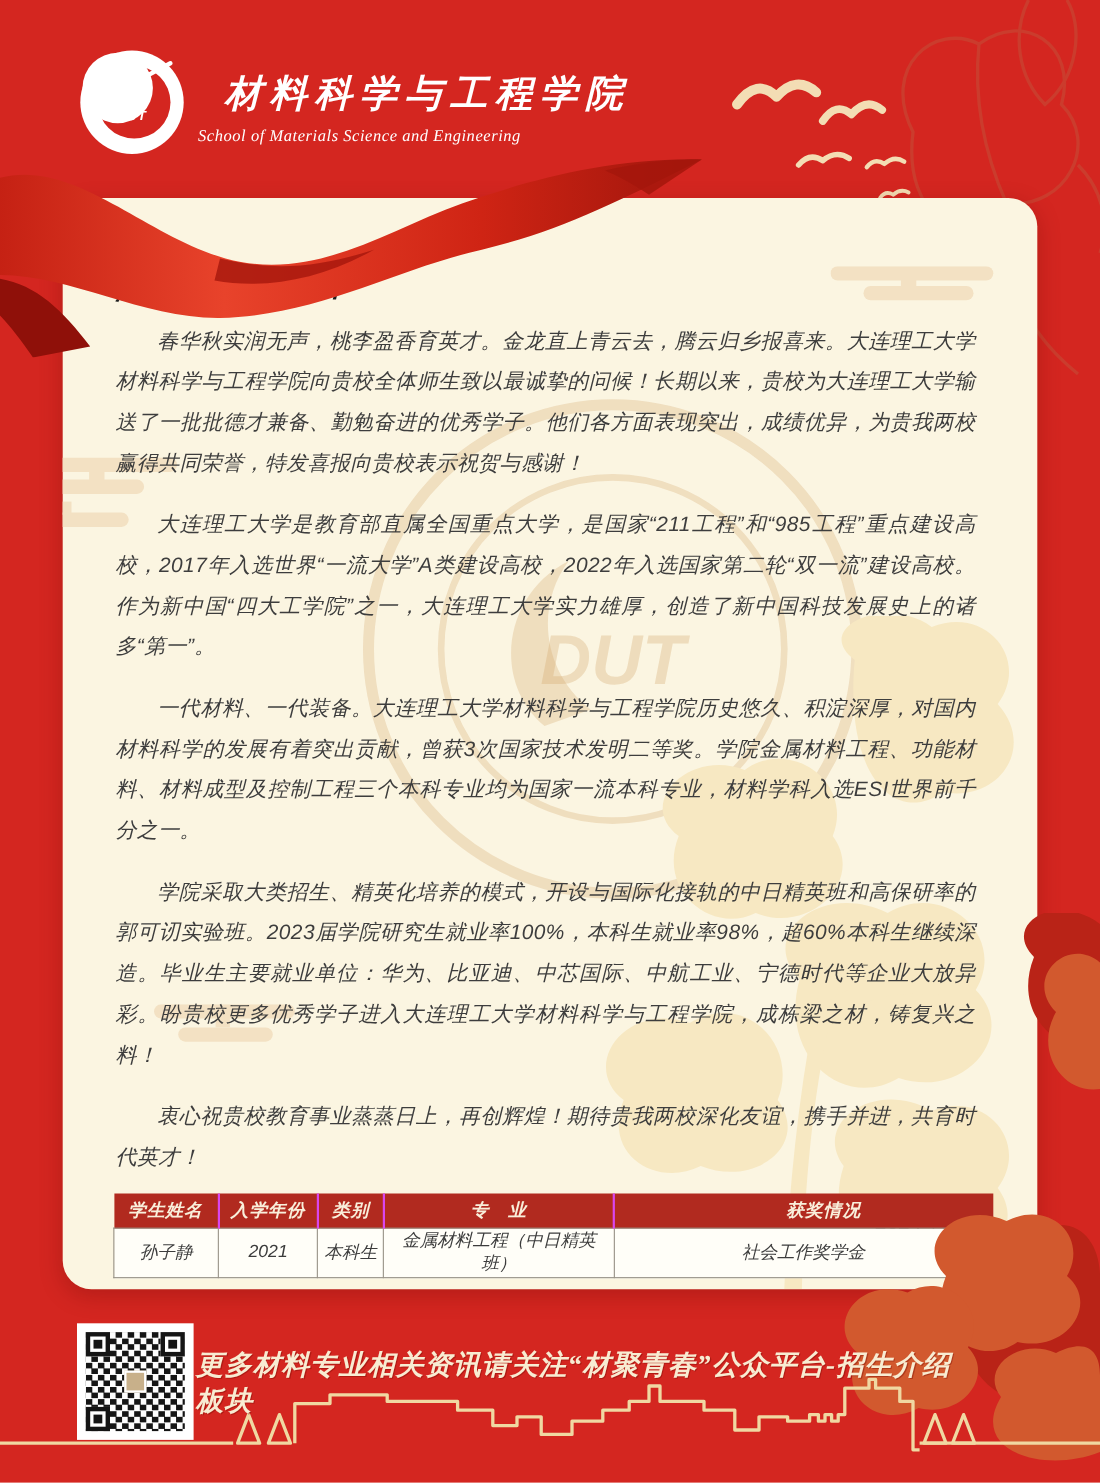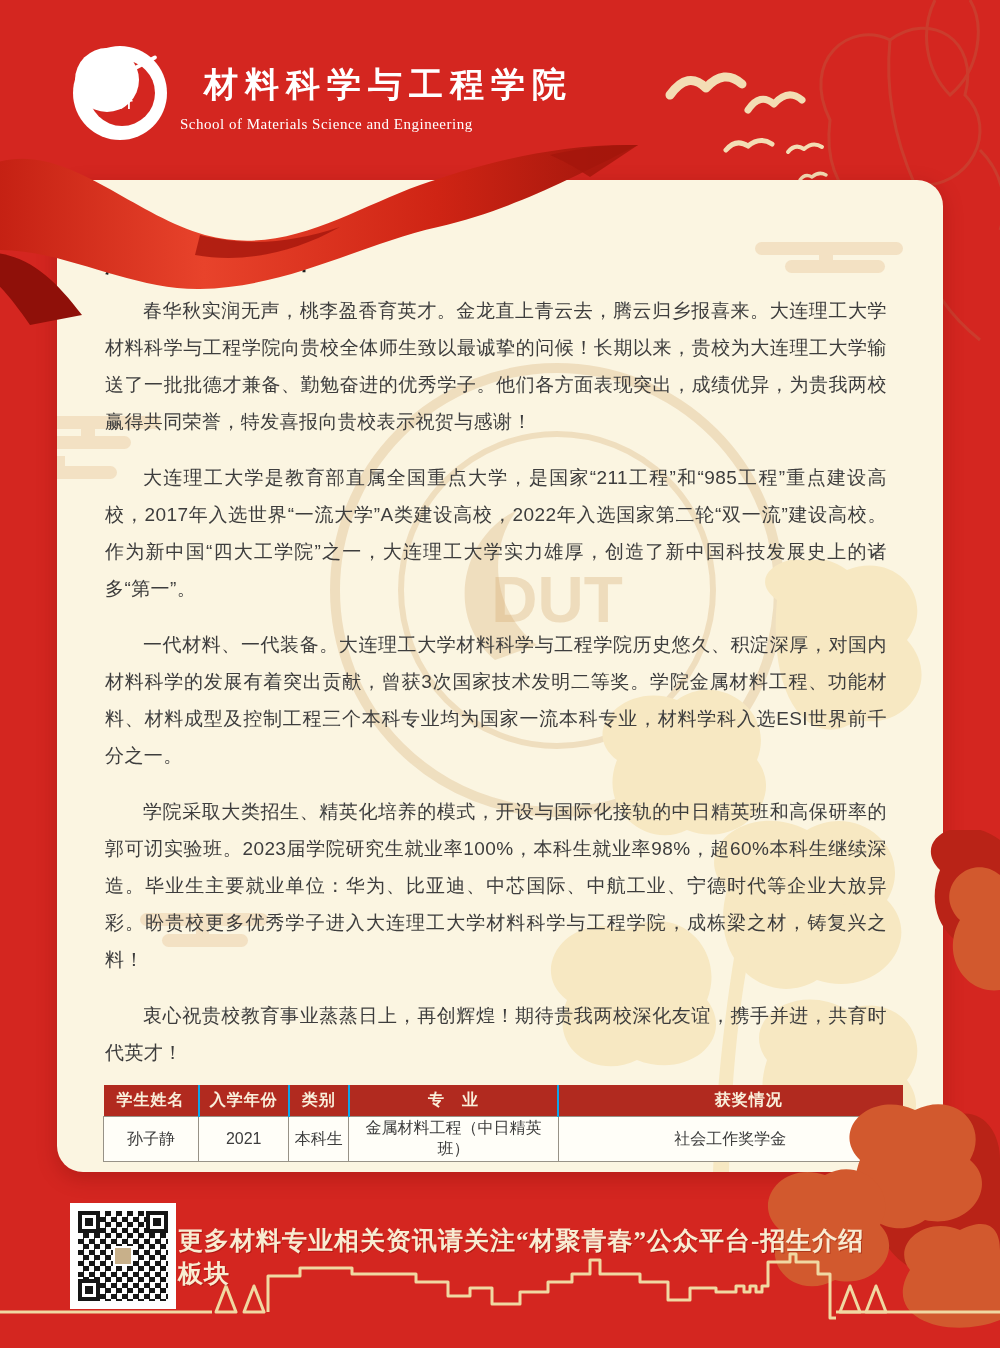--- a/index.html
+++ b/index.html
@@ -1,17 +1,17 @@
 <!DOCTYPE html>
 <html><head>
 <meta charset="utf-8">
 <style>
   html,body{margin:0;padding:0;}
   body{font-family:"Liberation Sans",sans-serif;}
-  #page{position:relative;width:1000px;height:1348px;background:#d42620;overflow:hidden;}
+  #page{position:relative;width:1000px;height:1348px;background:#d42620;overflow:hidden;font-style:italic;}
 
   
   .hdr-logo{position:absolute;left:73px;top:46px;width:94px;height:94px;border-radius:50%;
     background:#fff;z-index:4;}
   .hdr-logo .crescent{position:absolute;left:16px;top:14px;width:66px;height:66px;border-radius:50%;
     background:#d42620;}
   .hdr-logo .crescent:before{content:"";position:absolute;left:-14px;top:-12px;width:64px;height:64px;
     border-radius:50%;background:#fff;}
   .hdr-logo .beak{position:absolute;left:46px;top:18px;width:40px;height:4px;background:#fff;
     transform:rotate(-28deg);border-radius:2px;}
@@ -28,21 +28,21 @@
   .letter{position:absolute;left:0;top:0;width:100%;padding:72px 56px 0 48px;box-sizing:border-box;
     color:#3d3d3d;z-index:3;}
   .salutation{font-size:20px;font-weight:bold;color:#1e1e1e;letter-spacing:1px;}
   .para{font-size:19px;line-height:37px;text-align:justify;text-indent:2em;margin-top:13px;
     letter-spacing:.4px;}
   .sig-block{width:fit-content;margin:22px 0 0 auto;text-align:center;font-size:19px;line-height:38px;}
 
   
   .award-table{position:absolute;left:46px;top:905px;width:800px;border-collapse:collapse;z-index:4;}
   .award-table th{background:#b12a1f;color:#f9efdb;font-size:16px;font-weight:bold;height:29px;
-    border-right:2px solid #0ea5e9;letter-spacing:1px;}
+    border-right:2px solid #d946ef;letter-spacing:1px;}
   .award-table th:last-child{border-right:none;padding-left:37px;}
   .award-table td{background:#fffef8;color:#3c3c3c;font-size:16px;height:29px;text-align:center;
     border:1px solid #979287;}
 
   
   .qr{position:absolute;left:70px;top:1203px;width:106px;height:106px;background:#fff;z-index:5;
     box-sizing:border-box;padding:8px;}
   .qr-inner{position:relative;width:90px;height:90px;
     background:repeating-conic-gradient(#151515 0% 25%, #fdfdfd 0% 50%) 0 0/11px 11px;}
   .finder{position:absolute;width:22px;height:22px;border:4px solid #151515;background:#fff;

